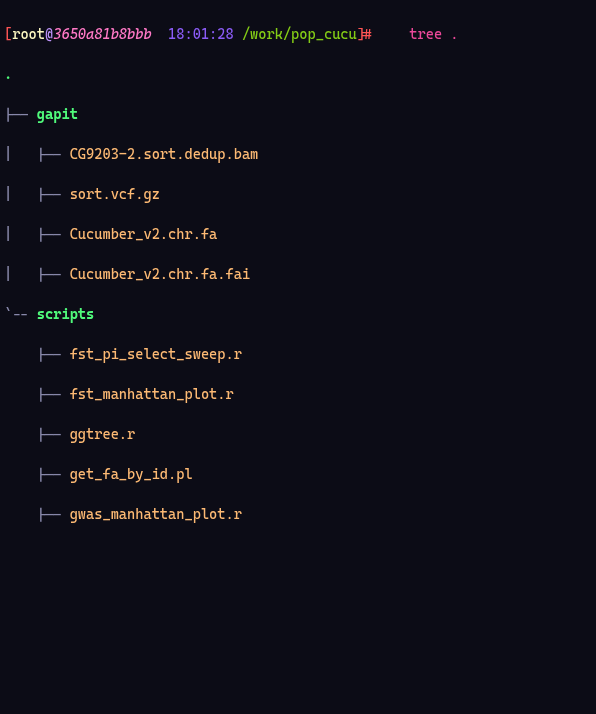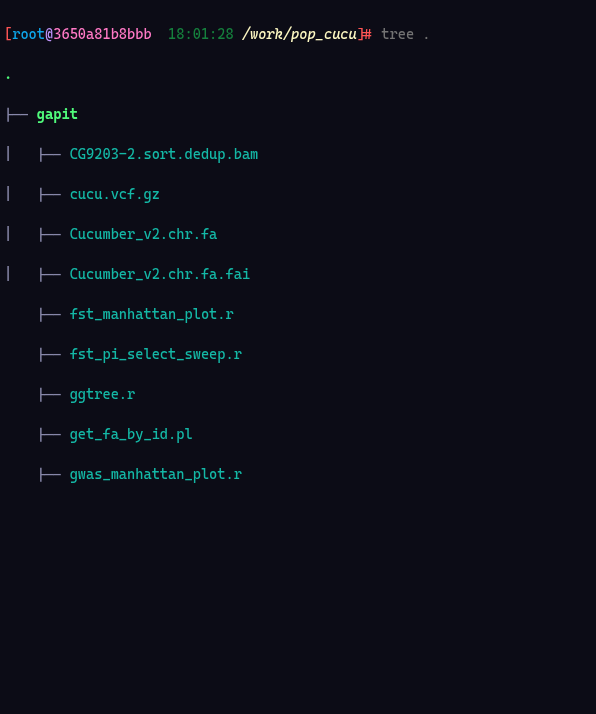--- a/index.html
+++ b/index.html
@@ -8,43 +8,44 @@
     background: #0c0c16;
     font-family: "Cascadia Code", "Consolas", "Menlo", monospace;
     font-size: 14px;
     line-height: 20px;
     color: #e0e0e0;
     width: 596px;
     box-sizing: border-box;
   }
   .term { white-space: pre; }
   .prompt-open, .prompt-close, .hash { color: #ff5555; }
-  .user { color: #0ea5e9; }
+  .user { color: #fef9c3; }
   .at   { color: #bd93f9; }
-  .host { color: #ff79c6; }
-  .time { color: #15803d; }
-  .cwd  { color: #fef9c3; font-style: italic; }
-  .cmd  { color: #737373; }
+  .host { color: #ff79c6; font-style: italic; }
+  .time { color: #8b5cf6; }
+  .cwd  { color: #84cc16; }
+  .cmd  { color: #ec4899; margin-left: 28px; }
   .treeglyph { color: #8888aa; }
   .dir  { color: #50fa7b; font-weight: bold; }
-  .file { color: #14b8a6; }
+  .file { color: #fdba74; }
 </style>
 </head>
 <body>
 
 <div class="term">
 <div><span class="prompt-open">[</span><span class="user">root</span><span class="at">@</span><span class="host">3650a81b8bbb</span>  <span class="time">18:01:28</span> <span class="cwd">/work/pop_cucu</span><span class="prompt-close">]</span><span class="hash"># </span><span class="cmd">tree .</span></div>
 <div><span class="dir">.</span></div>
 <div><span class="treeglyph">|-- </span><span class="dir">gapit</span></div>
 <div><span class="treeglyph">|   </span><span class="treeglyph">|-- </span><span class="file">CG9203-2.sort.dedup.bam</span></div>
-<div><span class="treeglyph">|   </span><span class="treeglyph">|-- </span><span class="file">cucu.vcf.gz</span></div>
+<div><span class="treeglyph">|   </span><span class="treeglyph">|-- </span><span class="file">sort.vcf.gz</span></div>
 <div><span class="treeglyph">|   </span><span class="treeglyph">|-- </span><span class="file">Cucumber_v2.chr.fa</span></div>
 <div><span class="treeglyph">|   </span><span class="treeglyph">|-- </span><span class="file">Cucumber_v2.chr.fa.fai</span></div>
+<div><span class="treeglyph">`-- </span><span class="dir">scripts</span></div>
+<div><span class="treeglyph">    </span><span class="treeglyph">|-- </span><span class="file">fst_pi_select_sweep.r</span></div>
 <div><span class="treeglyph">    </span><span class="treeglyph">|-- </span><span class="file">fst_manhattan_plot.r</span></div>
-<div><span class="treeglyph">    </span><span class="treeglyph">|-- </span><span class="file">fst_pi_select_sweep.r</span></div>
 <div><span class="treeglyph">    </span><span class="treeglyph">|-- </span><span class="file">ggtree.r</span></div>
 <div><span class="treeglyph">    </span><span class="treeglyph">|-- </span><span class="file">get_fa_by_id.pl</span></div>
 <div><span class="treeglyph">    </span><span class="treeglyph">|-- </span><span class="file">gwas_manhattan_plot.r</span></div>
 
 
 
 
 
 
 

